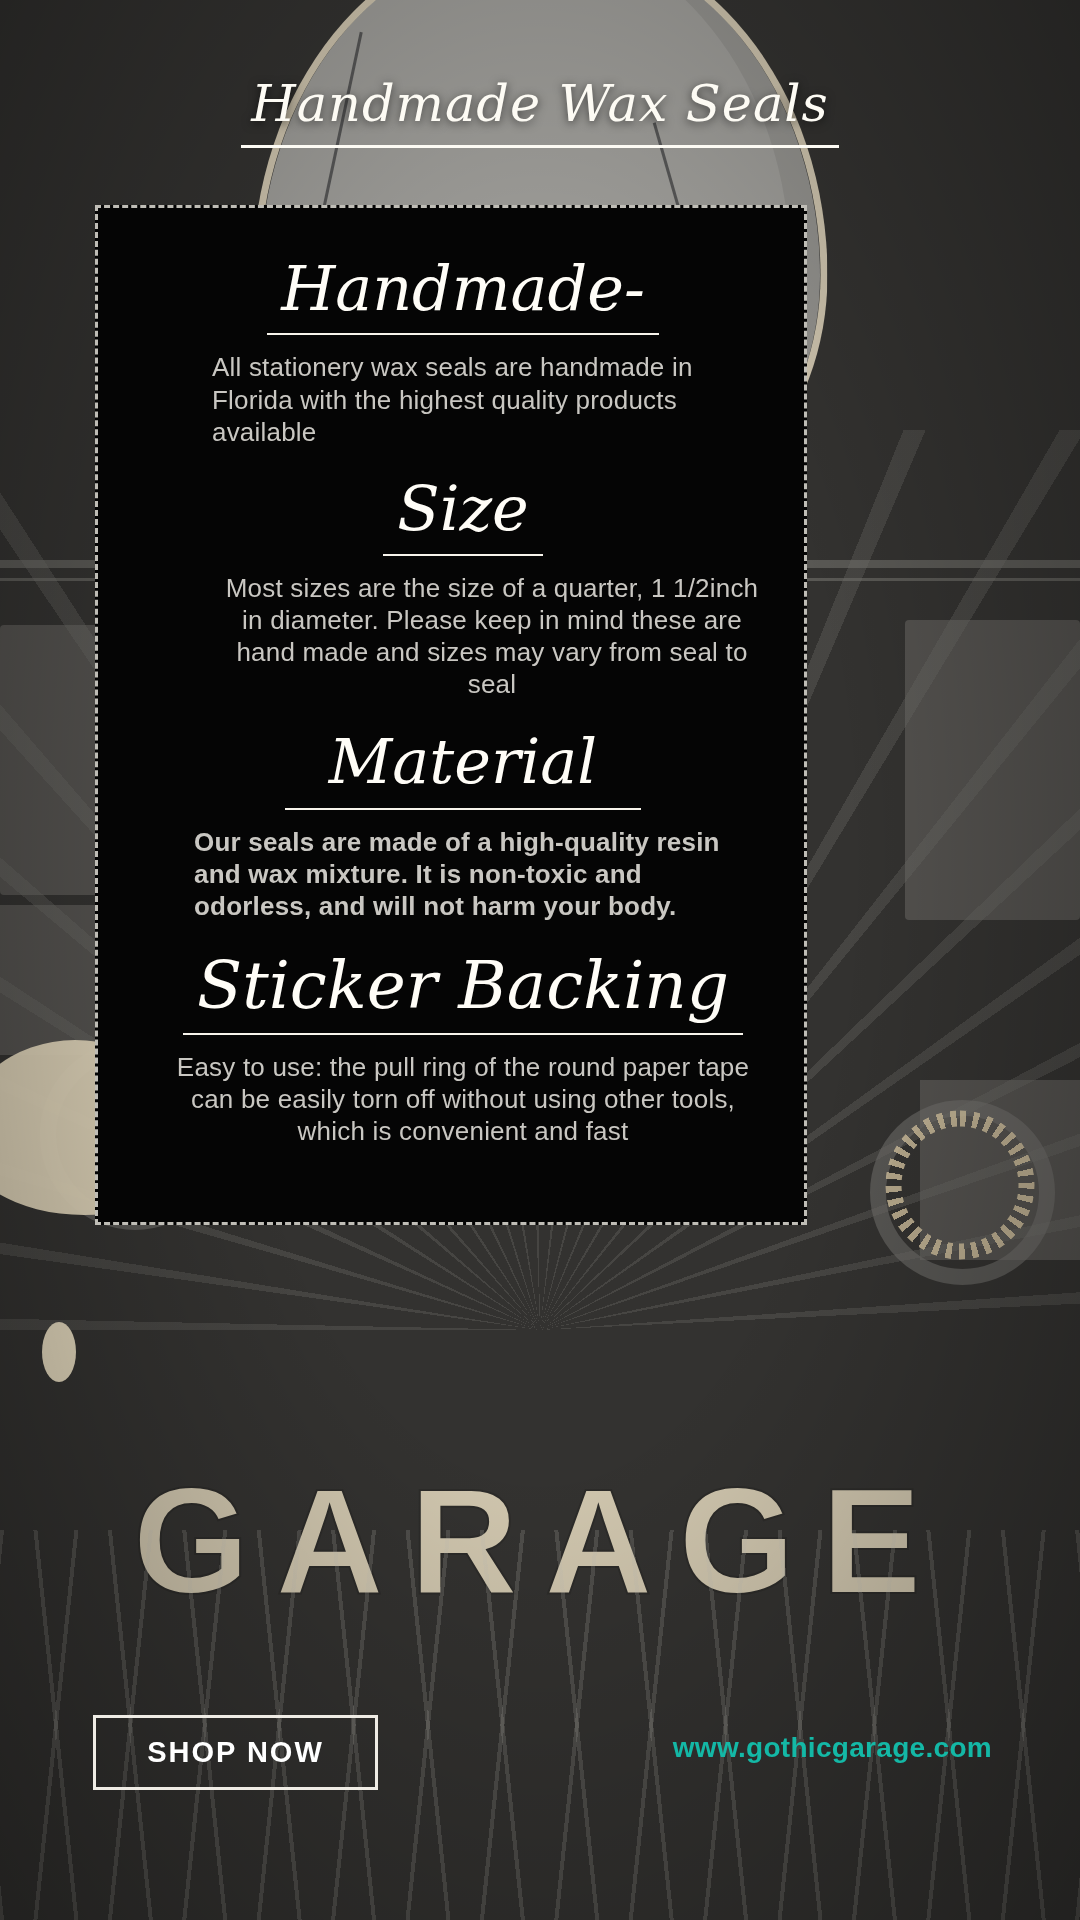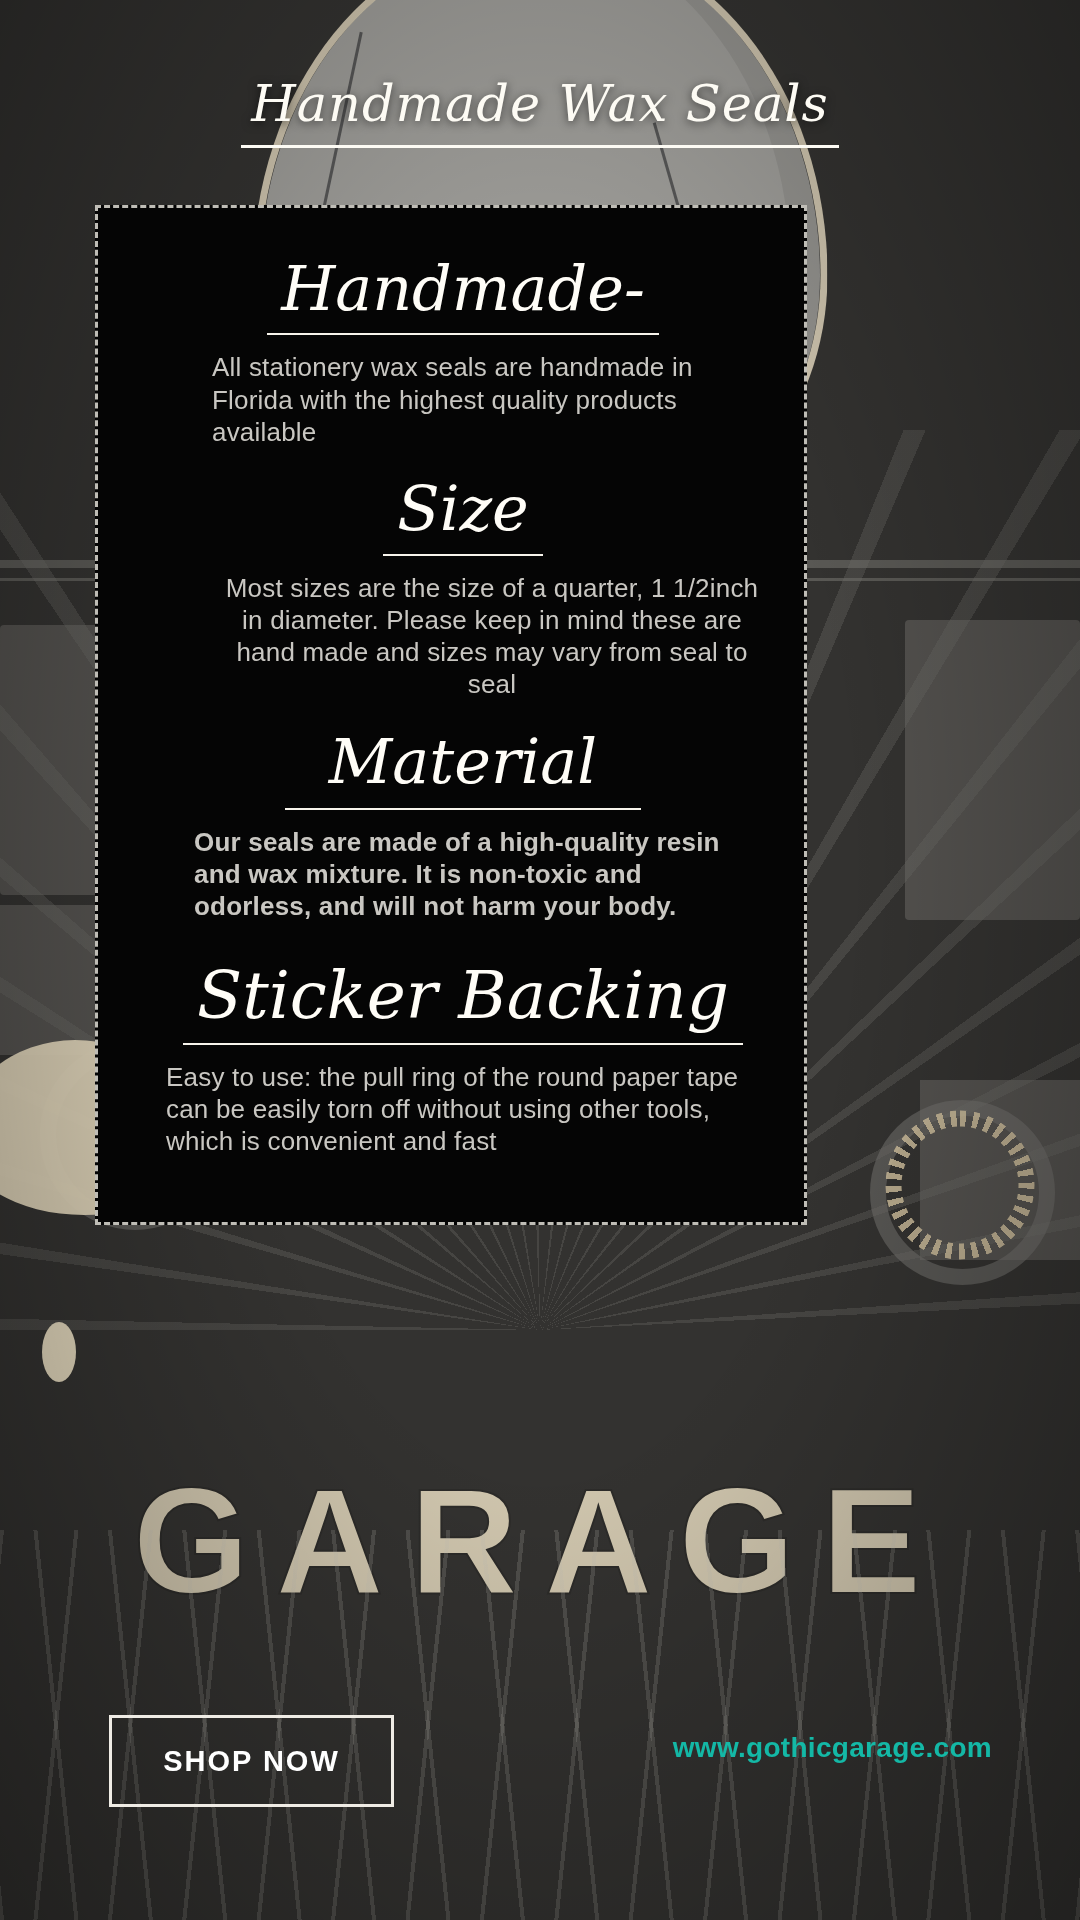--- a/index.html
+++ b/index.html
@@ -217,67 +217,66 @@
     font-family: "DejaVu Serif", serif;
     font-style: italic;
     font-size: 62px;
     line-height: 1.12;
     color: #fffdf7;
     padding: 0 14px 10px 14px;
     border-bottom: 2px solid #f7f4ec;
     margin-bottom: 16px;
     white-space: nowrap;
   }
-  .section-title.wide { font-size: 66px; margin-top: 10px; }
+  .section-title.wide { font-size: 66px; }
 
   .section-body {
     font-family: "Liberation Sans", sans-serif;
     font-size: 26px;
     line-height: 1.24;
     color: #c9c7c2;
     letter-spacing: .2px;
     max-width: 600px;
     margin: 0 auto;
   }
 
   .sec-handmade .section-body { max-width: 500px; text-align: left; margin-left: 46px; }
   .sec-size     { margin-top: 10px; }
   .sec-size .section-body { max-width: 560px; text-align: center; margin-left: 58px; }
   .sec-material { margin-top: 50px; }
   .sec-material .section-title { border-bottom-width: 2px; padding: 0 44px 12px 44px; }
   .sec-material .section-body { max-width: 560px; text-align: left; margin-left: 28px; font-weight: bold; }
   .sec-sticker  { margin-top: 44px; }
-  .sec-sticker .section-body { max-width: 600px; text-align: left; }
+  .sec-sticker .section-body { max-width: 600px; text-align: center; }
 
   
   .footer {
     position: absolute;
     left: 0; right: 0;
     bottom: 0;
     height: 250px;
     z-index: 6;
   }
   .shop-now {
     position: absolute;
     left: 93px;
     top: 45px;
     width: 285px;
-    height: 92px;
+    height: 75px;
     border: 3px solid #efece5;
     background: transparent;
     color: #ffffff;
     font-family: "Liberation Sans", sans-serif;
     font-weight: bold;
     font-size: 29px;
     letter-spacing: 2px;
     display: flex;
     align-items: center;
     justify-content: center;
     cursor: pointer;
-    margin-left: 16px;
   }
   .site-url {
     position: absolute;
     right: 88px;
     top: 62px;
     font-family: "Liberation Sans", sans-serif;
     font-weight: bold;
     font-size: 28px;
     color: #14b8a6;
     letter-spacing: .3px;

